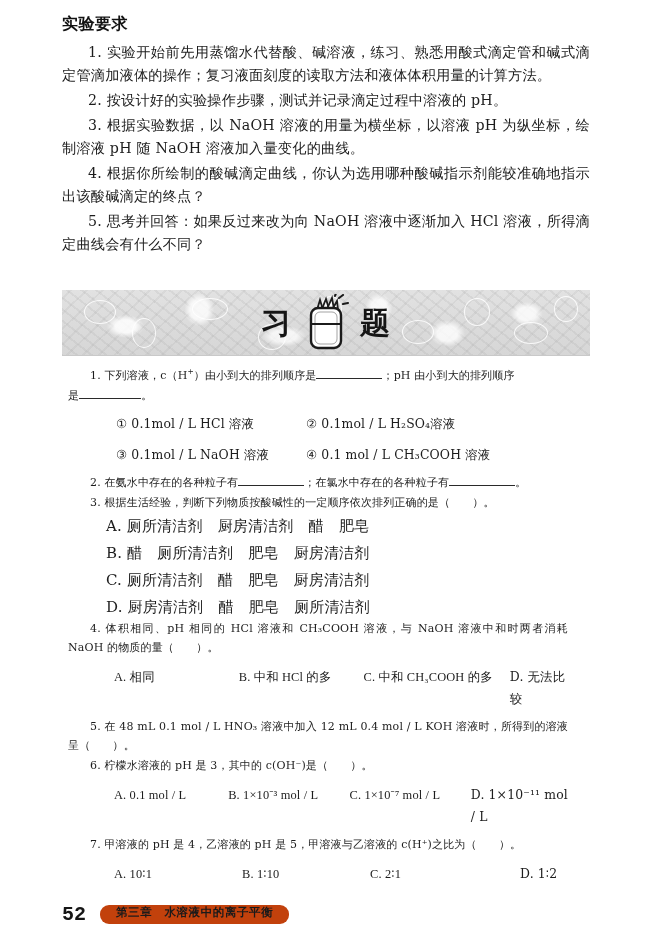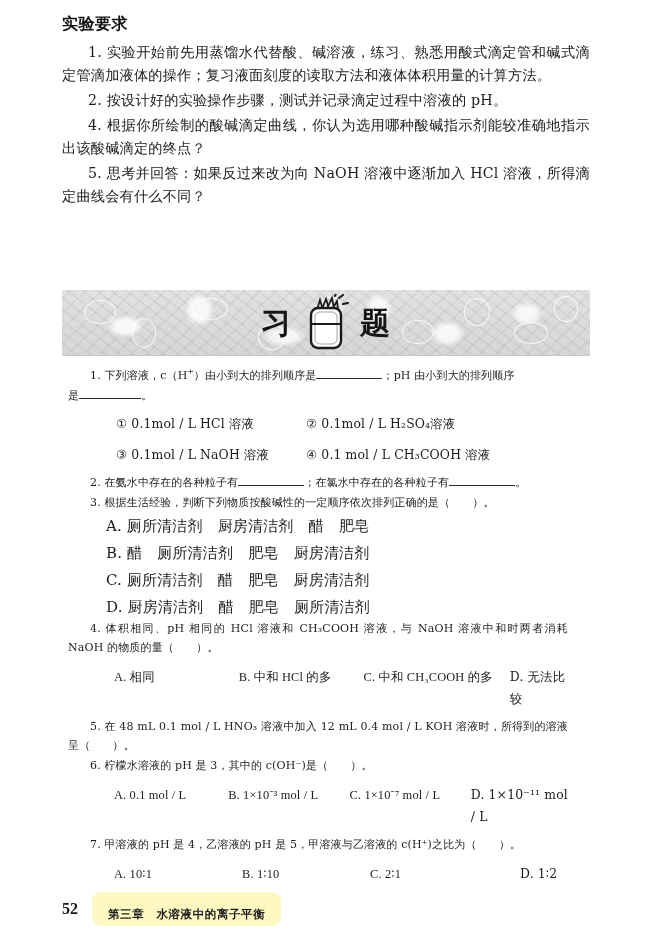--- a/index.html
+++ b/index.html
@@ -157,45 +157,46 @@
   
   .footer {
     position: absolute;
     left: 62px;
     bottom: 18px;
     display: flex;
     align-items: center;
     gap: 14px;
   }
   .folio {
-    font-family: Liberation Serif, serif;
-    font-weight: bold;
-    font-size: 16px;
+    font-family: Liberation Mono, monospace;
+    font-weight: bold;
+    font-size: 20px;
     color: #161616;
   }
   .chapter-pill {
     font-family: "DejaVu Sans", "Liberation Sans", sans-serif;
     font-weight: bold;
     font-size: 11.5px;
     color: #1a1a1a;
-    background: #fef9c3;
+    background: #c2410c;
     border-radius: 9px;
-    padding: 15px 16px 4px 16px;
+    padding: 0 16px 4px 16px;
     letter-spacing: 0.6px;
   }
 </style>
 </head>
 <body>
 
 <div class="page">
 
   <div class="top-section">
     <h2 class="section-heading">实验要求</h2>
     <p class="req-item">1. 实验开始前先用蒸馏水代替酸、碱溶液，练习、熟悉用酸式滴定管和碱式滴定管滴加液体的操作；复习液面刻度的读取方法和液体体积用量的计算方法。</p>
     <p class="req-item">2. 按设计好的实验操作步骤，测试并记录滴定过程中溶液的 pH。</p>
+    <p class="req-item">3. 根据实验数据，以 NaOH 溶液的用量为横坐标，以溶液 pH 为纵坐标，绘制溶液 pH 随 NaOH 溶液加入量变化的曲线。</p>
     <p class="req-item">4. 根据你所绘制的酸碱滴定曲线，你认为选用哪种酸碱指示剂能较准确地指示出该酸碱滴定的终点？</p>
     <p class="req-item">5. 思考并回答：如果反过来改为向 NaOH 溶液中逐渐加入 HCl 溶液，所得滴定曲线会有什么不同？</p>
   </div>
 
   <div class="exercise-block">
 
     <div class="banner">
       <div class="banner-ring" style="left:22px; top:10px; width:30px; height:22px;"></div>
       <div class="banner-ring" style="left:70px; top:28px; width:22px; height:28px;"></div>
       <div class="banner-ring" style="left:130px; top:8px; width:34px; height:20px;"></div>

